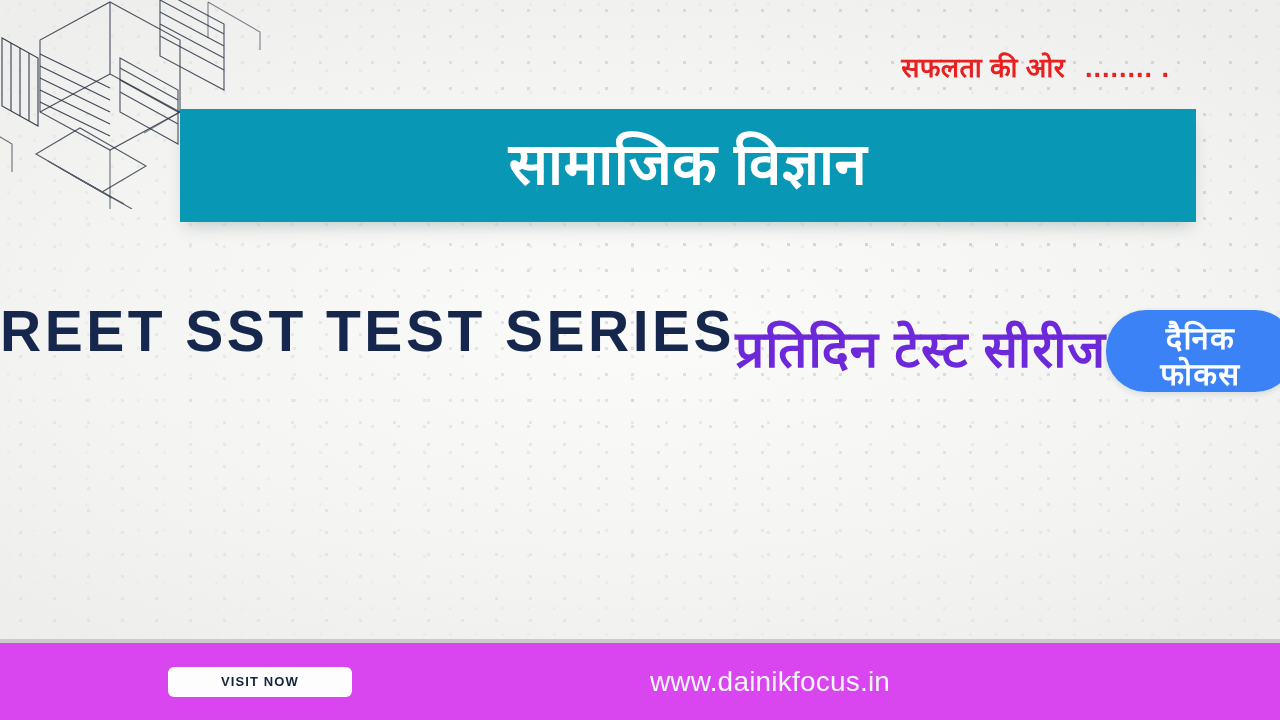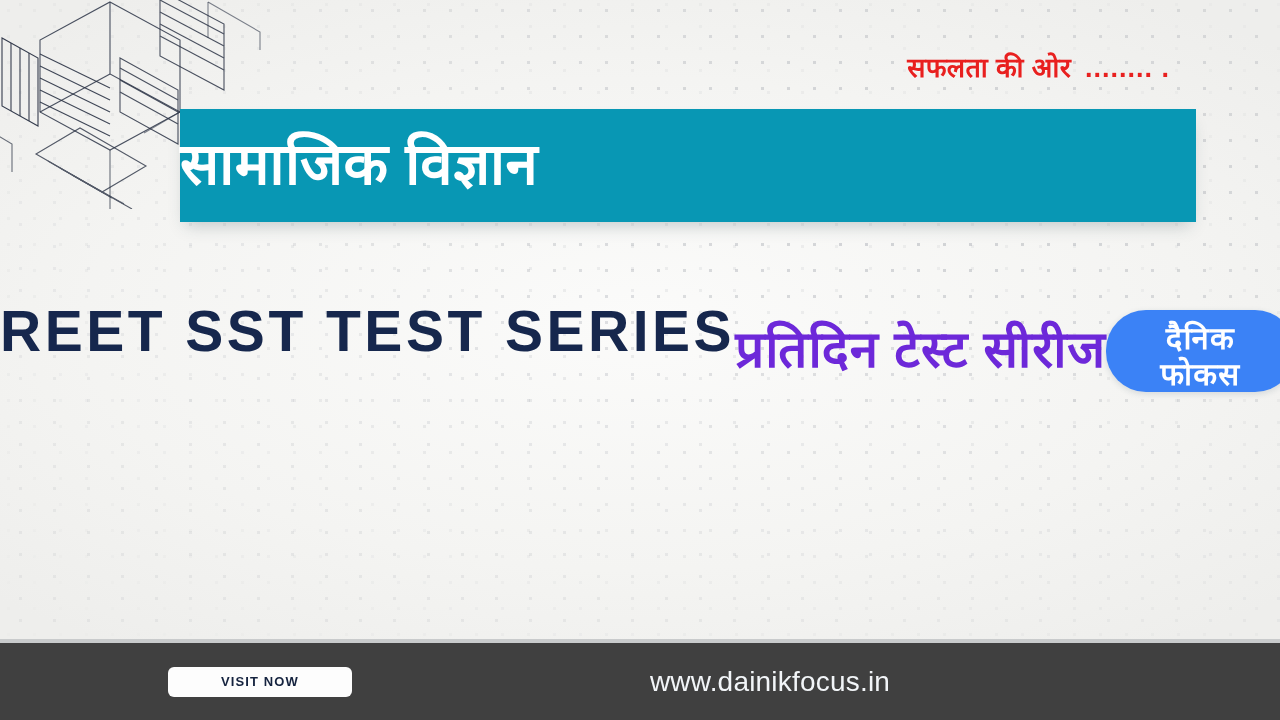--- a/index.html
+++ b/index.html
@@ -56,21 +56,21 @@
     pointer-events: none;
   }
 
   
   .tagline {
     position: absolute;
     right: 110px;
     top: 48px;
     display: flex;
     align-items: baseline;
-    gap: 14px;
+    gap: 20px;
     white-space: nowrap;
   }
   .tagline-text {
     color: #e8201f;
     font-size: 27px;
     font-weight: 700;
     letter-spacing: 0.3px;
     text-shadow: 0 1px 0 rgba(255,255,255,0.6);
   }
   .tagline-dots {
@@ -84,20 +84,21 @@
   .banner {
     position: absolute;
     left: 180px;
     top: 109px;
     width: 1016px;
     height: 113px;
     background: #0897b4;
     box-shadow: 0 9px 16px -6px rgba(40,60,75,0.26);
     display: flex;
     align-items: center;
+    justify-content: center;
   }
   .banner-title {
     color: #ffffff;
     font-size: 58px;
     font-weight: 700;
     letter-spacing: 0.5px;
     line-height: 1;
     transform: translateY(-2px);
   }
 
@@ -151,21 +152,21 @@
     top: 639px;
     height: 4px;
     background: #c9cbcc;
   }
   .footer {
     position: absolute;
     left: 0;
     right: 0;
     top: 643px;
     height: 77px;
-    background: #404040;
+    background: #d946ef;
     display: flex;
     align-items: center;
   }
   .visit-btn {
     position: absolute;
     left: 168px;
     width: 184px;
     height: 30px;
     background: #fdfdfd;
     border: none;

